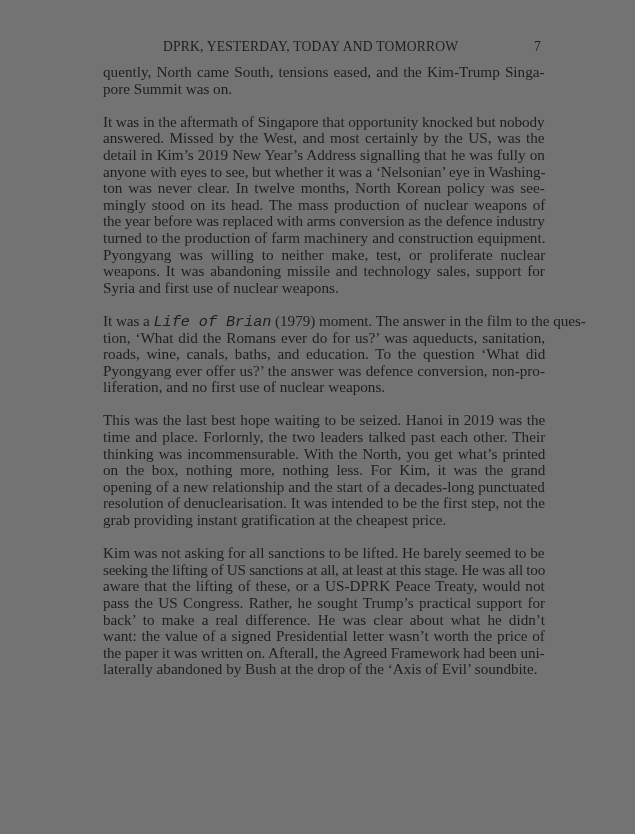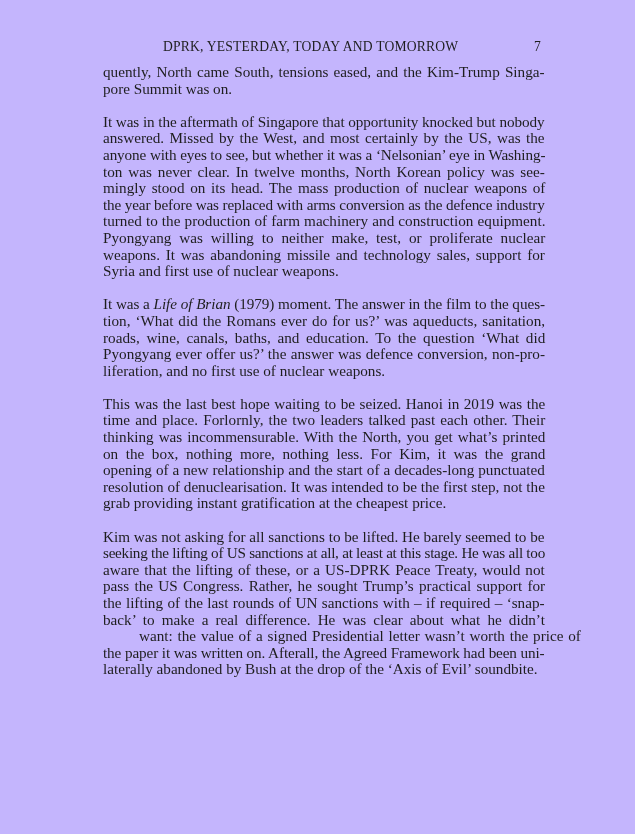--- a/index.html
+++ b/index.html
@@ -1,42 +1,43 @@
 <!DOCTYPE html>
 <html><head>
 <meta charset="utf-8">
 <style>
   html, body { margin: 0; padding: 0; background: #ffffff; }
   body { width: 635px; height: 834px; position: relative; overflow: hidden; }
-  .page { position: absolute; left: 0; top: 0; width: 635px; height: 834px; background: #c4b5fd; color: #1e1e1e; font-family: "Liberation Serif", "DejaVu Serif", serif; }
+  .page { position: absolute; left: 0; top: 0; width: 635px; height: 834px; background: #737373; color: #1e1e1e; font-family: "Liberation Serif", "DejaVu Serif", serif; }
   .running-head { position: absolute; top: 39px; left: 103px; width: 442px; height: 18px; font-size: 13.6px; letter-spacing: 0.2px; }
   .running-head .title { position: absolute; left: 60px; top: 0; }
   .running-head .folio { position: absolute; right: 4px; top: 0; }
   .body-text { position: absolute; left: 103px; top: 64px; width: 442px; font-size: 15.2px; line-height: 16.6px; }
   .para { margin: 0 0 16.6px 0; }
   .line { display: block; text-align: justify; text-align-last: justify; white-space: nowrap; height: 16.6px; overflow: visible; }
   .line.last { text-align-last: left; }
-  .line span.i { font-style: italic; }
+  .line span.i { font-style: italic; font-family: Liberation Mono, monospace; }
 </style>
 </head>
 <body>
 
 <div class="page">
   <div class="running-head">
     <span class="title">DPRK, YESTERDAY, TODAY AND TOMORROW</span>
     <span class="folio">7</span>
   </div>
   <div class="body-text" id="body-text">
       <p class="para">
         <span class="line" style="display: block; width: auto; word-spacing: 1.33333px; text-align: left; text-align-last: left;">quently, North came South, tensions eased, and the Kim-Trump Singa-</span>
         <span class="line last" style="display: block; width: auto;">pore Summit was on.</span>
       </p>
       <p class="para">
         <span class="line" style="display: block; width: auto; word-spacing: 0px; text-align: left; text-align-last: left; letter-spacing: -0.0833333px;">It was in the aftermath of Singapore that opportunity knocked but nobody</span>
         <span class="line" style="display: block; width: auto; word-spacing: 1.66667px; text-align: left; text-align-last: left;">answered. Missed by the West, and most certainly by the US, was the</span>
+        <span class="line" style="display: block; width: auto; word-spacing: 0.25px; text-align: left; text-align-last: left;">detail in Kim’s 2019 New Year’s Address signalling that he was fully on</span>
         <span class="line" style="display: block; width: auto; word-spacing: 0px; text-align: left; text-align-last: left; letter-spacing: -0.109589px;">anyone with eyes to see, but whether it was a ‘Nelsonian’ eye in Washing-</span>
         <span class="line" style="display: block; width: auto; word-spacing: 2.09091px; text-align: left; text-align-last: left;">ton was never clear. In twelve months, North Korean policy was see-</span>
         <span class="line" style="display: block; width: auto; word-spacing: 1.81818px; text-align: left; text-align-last: left;">mingly stood on its head. The mass production of nuclear weapons of</span>
         <span class="line" style="display: block; width: auto; word-spacing: 0px; text-align: left; text-align-last: left; letter-spacing: -0.136986px;">the year before was replaced with arms conversion as the defence industry</span>
         <span class="line" style="display: block; width: auto; word-spacing: 0.333333px; text-align: left; text-align-last: left;">turned to the production of farm machinery and construction equipment.</span>
         <span class="line" style="display: block; width: auto; word-spacing: 4.11111px; text-align: left; text-align-last: left;">Pyongyang was willing to neither make, test, or proliferate nuclear</span>
         <span class="line" style="display: block; width: auto; word-spacing: 2px; text-align: left; text-align-last: left;">weapons. It was abandoning missile and technology sales, support for</span>
         <span class="line last" style="display: block; width: auto;">Syria and first use of nuclear weapons.</span>
       </p>
       <p class="para">
@@ -53,20 +54,19 @@
         <span class="line" style="display: block; width: auto; word-spacing: 3.75px; text-align: left; text-align-last: left;">on the box, nothing more, nothing less. For Kim, it was the grand</span>
         <span class="line" style="display: block; width: auto; word-spacing: 0.181818px; text-align: left; text-align-last: left;">opening of a new relationship and the start of a decades-long punctuated</span>
         <span class="line" style="display: block; width: auto; word-spacing: 0px; text-align: left; text-align-last: left; letter-spacing: -0.012987px;">resolution of denuclearisation. It was intended to be the first step, not the</span>
         <span class="line last" style="display: block; width: auto;">grab providing instant gratification at the cheapest price.</span>
       </p>
       <p class="para">
         <span class="line" style="display: block; width: auto; word-spacing: 0px; text-align: left; text-align-last: left;">Kim was not asking for all sanctions to be lifted. He barely seemed to be</span>
         <span class="line" style="display: block; width: auto; word-spacing: 0px; text-align: left; text-align-last: left; letter-spacing: -0.268293px;">seeking the lifting of US sanctions at all, at least at this stage. He was all too</span>
         <span class="line" style="display: block; width: auto; word-spacing: 1.25px; text-align: left; text-align-last: left;">aware that the lifting of these, or a US-DPRK Peace Treaty, would not</span>
         <span class="line" style="display: block; width: auto; word-spacing: 1.5px; text-align: left; text-align-last: left;">pass the US Congress. Rather, he sought Trump’s practical support for</span>
-        <span class="line" style="display: block; width: auto; word-spacing: 0.571429px; text-align: left; text-align-last: left;">the lifting of the last rounds of UN sanctions with – if required – ‘snap-</span>
         <span class="line" style="display: block; width: auto; word-spacing: 3.33333px; text-align: left; text-align-last: left;">back’ to make a real difference. He was clear about what he didn’t</span>
-        <span class="line" style="display: block; width: auto; word-spacing: 1px; text-align: right; text-align-last: left; margin-left: 36px;">want: the value of a signed Presidential letter wasn’t worth the price of</span>
+        <span class="line" style="display: block; width: auto; word-spacing: 1px; text-align: right; text-align-last: left;">want: the value of a signed Presidential letter wasn’t worth the price of</span>
         <span class="line" style="display: block; width: auto; word-spacing: 0px; text-align: left; text-align-last: left; letter-spacing: -0.109589px;">the paper it was written on. Afterall, the Agreed Framework had been uni-</span>
         <span class="line last" style="display: block; width: auto;">laterally abandoned by Bush at the drop of the ‘Axis of Evil’ soundbite.</span>
       </p>
     </div>
 </div>
 
 </body></html>

